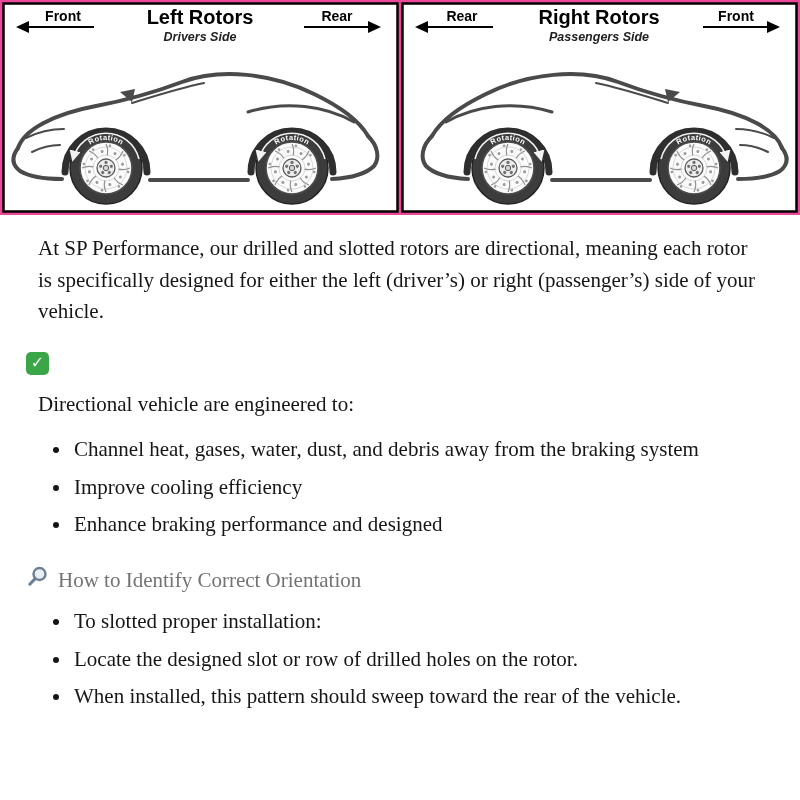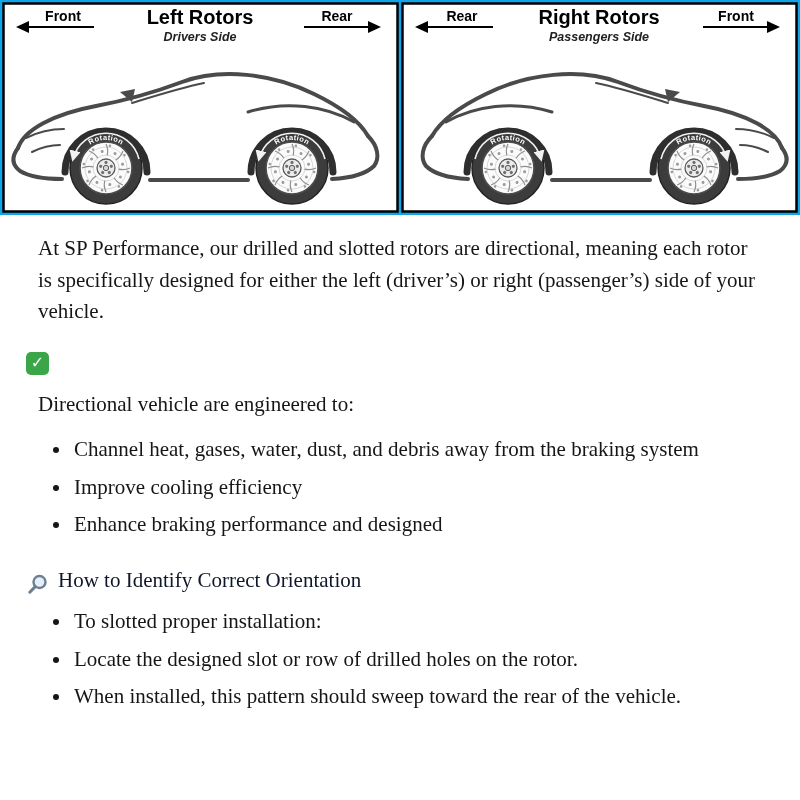--- a/index.html
+++ b/index.html
@@ -1,30 +1,30 @@
 <!DOCTYPE html>
 <html><head>
 <meta charset="utf-8">
 <style>
   html,body{margin:0;padding:0;}
   body{
     width:800px;height:800px;overflow:hidden;background:#fff;color:#161616;
     font-family:"Liberation Serif","DejaVu Serif",serif;
   }
-  .diagram-wrap{width:800px;height:215px;background:#0ea5e9;}
+  .diagram-wrap{width:800px;height:215px;background:#ec4899;}
   svg text{font-family:"Liberation Sans","DejaVu Sans",sans-serif;}
   .article{padding:4px 26px 0 26px;max-width:760px;font-size:21px;line-height:1.5;}
   .article p{margin:14px 12px;}
   .article h2{
     font-size:21.5px;margin:24px 0 10px 0;display:flex;align-items:center;gap:10px;
     font-weight:bold;font-family:"Liberation Serif","DejaVu Serif",serif;
   }
   .article h3{
-    font-size:21px;margin:24px 0 10px 0;display:flex;align-items:flex-end;gap:9px;
-    font-weight:normal;color:#0f172a;
+    font-size:21px;margin:24px 0 10px 0;display:flex;align-items:flex-start;gap:9px;
+    font-weight:normal;color:#737373;
   }
   .check{
     display:inline-flex;align-items:center;justify-content:center;
     width:23px;height:23px;border-radius:5px;background:#3aa648;color:#fff;
     font-size:16px;font-weight:bold;font-family:"DejaVu Sans",sans-serif;flex:0 0 auto;
   }
   .mag{display:inline-flex;flex:0 0 auto;}
   ul{margin:4px 0 18px 0;padding-left:46px;}
   li{margin:6px 0;padding-left:2px;}
 </style>

